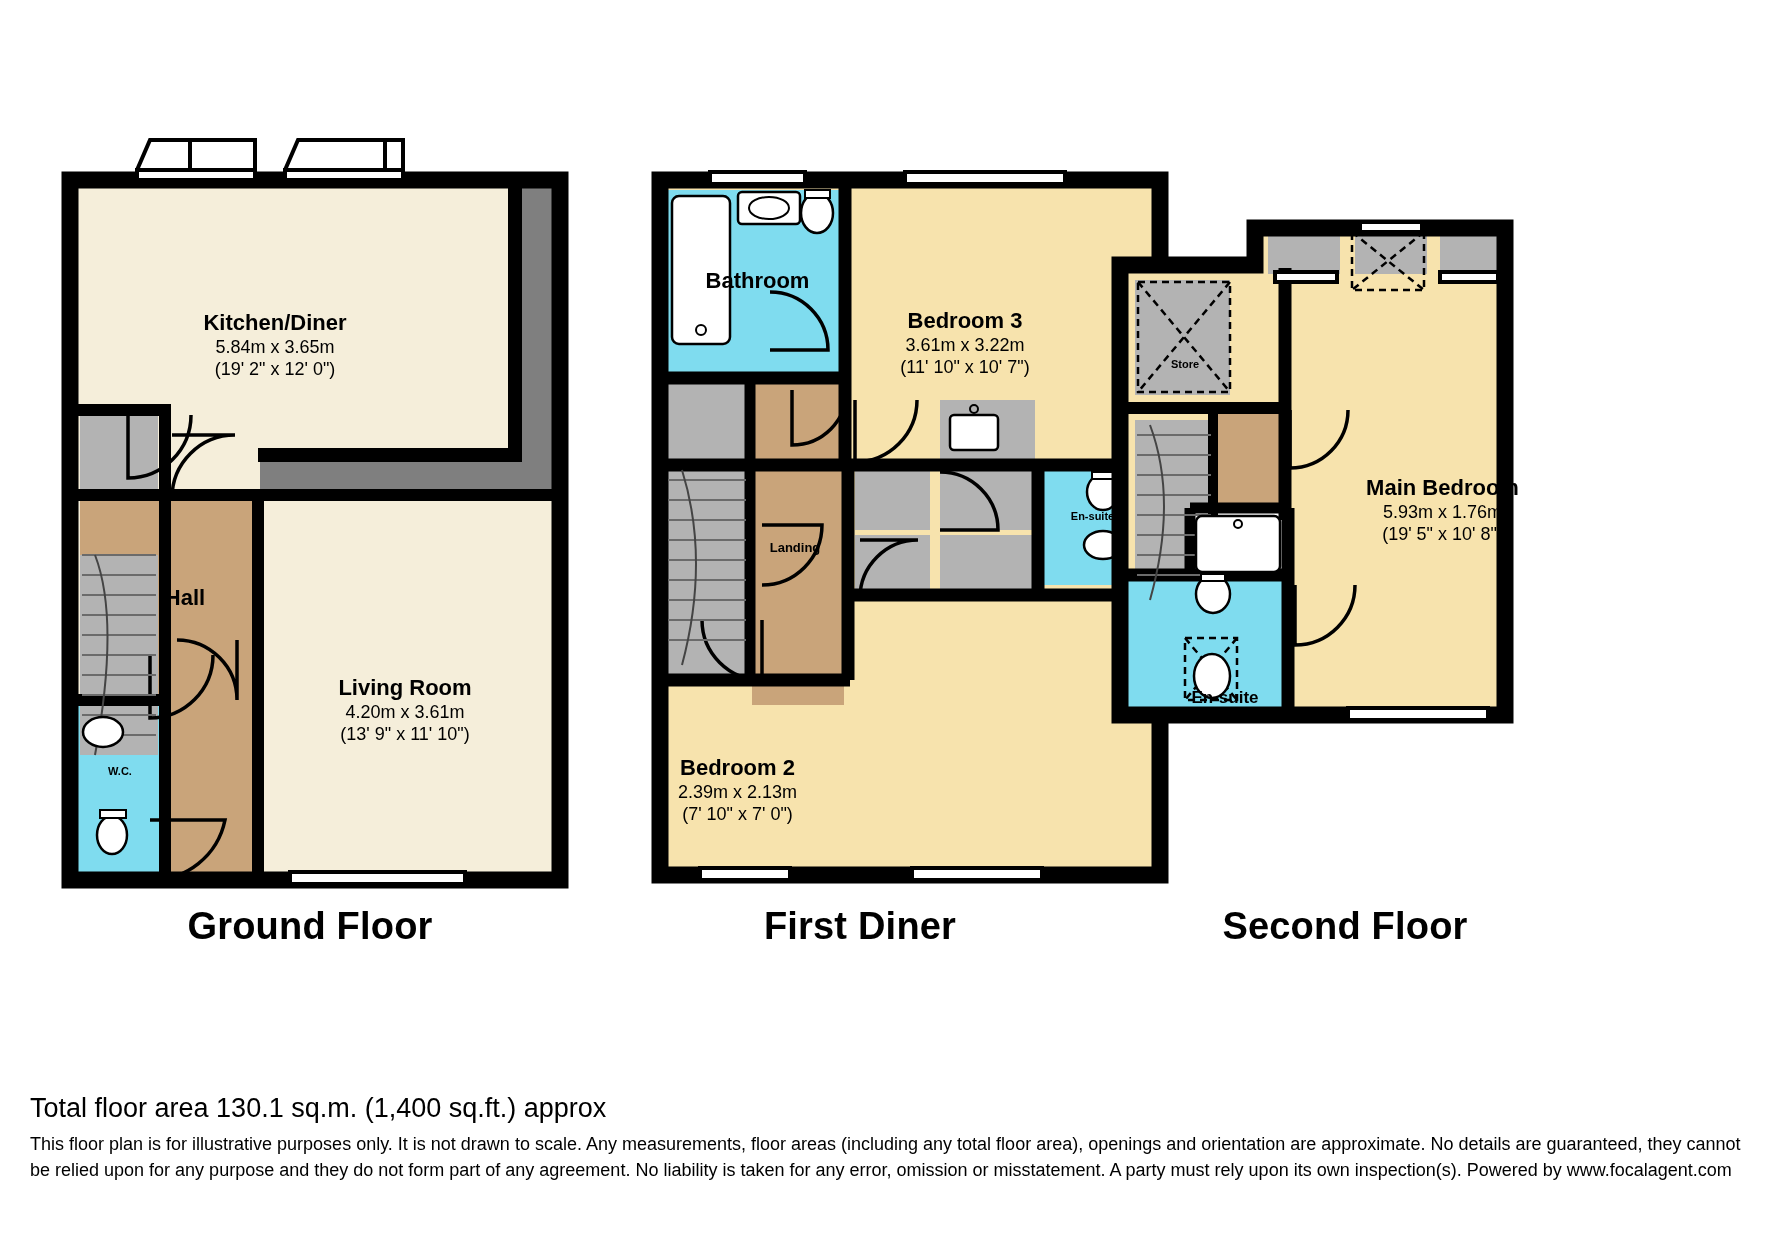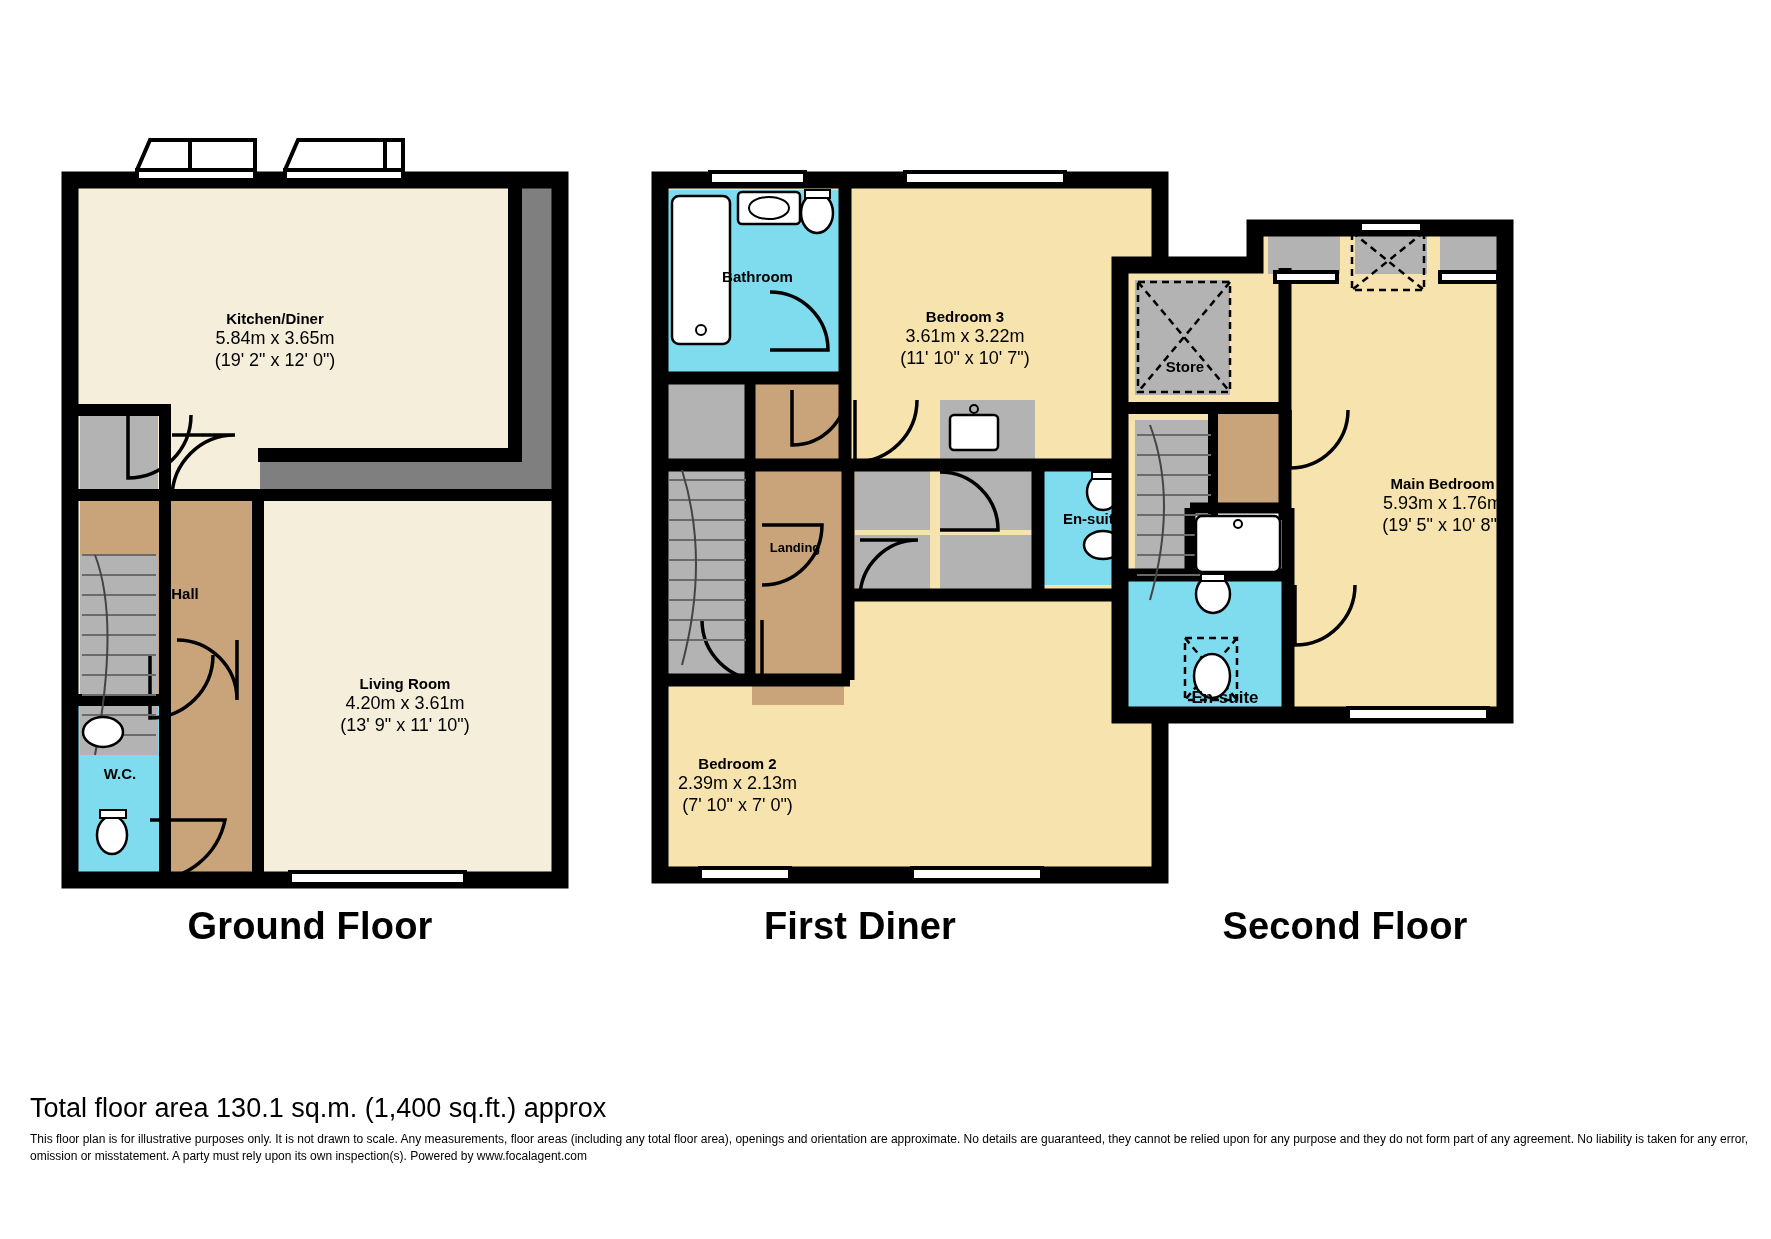--- a/index.html
+++ b/index.html
@@ -30,44 +30,44 @@
     text-align: center;
   }
   .room-label {
     position: absolute;
     text-align: center;
     white-space: nowrap;
     line-height: 1.22;
     pointer-events: none;
   }
   .room-label .nm {
-    font-size: 15px;
+    font-size: 22px;
     font-weight: bold;
     display: block;
   }
   .room-label .dim {
     font-size: 18px;
     display: block;
   }
   .room-label.small .nm { font-size: 17px; }
   .room-label.tiny .nm { font-size: 13px; }
-  .room-label.xtiny .nm { font-size: 15px; }
+  .room-label.xtiny .nm { font-size: 11px; }
 
   .footer {
     position: absolute;
     left: 30px;
     top: 1093px;
     width: 1720px;
   }
   .footer .area {
     font-size: 27px;
     margin-bottom: 7px;
   }
   .footer .disc {
-    font-size: 12px;
+    font-size: 18px;
     line-height: 1.45;
   }
   svg { display: block; }
 </style>
 </head>
 <body>
 
 <div class="plan-wrap">
 
   <svg width="1771" height="1060" viewBox="0 0 1771 1060">

